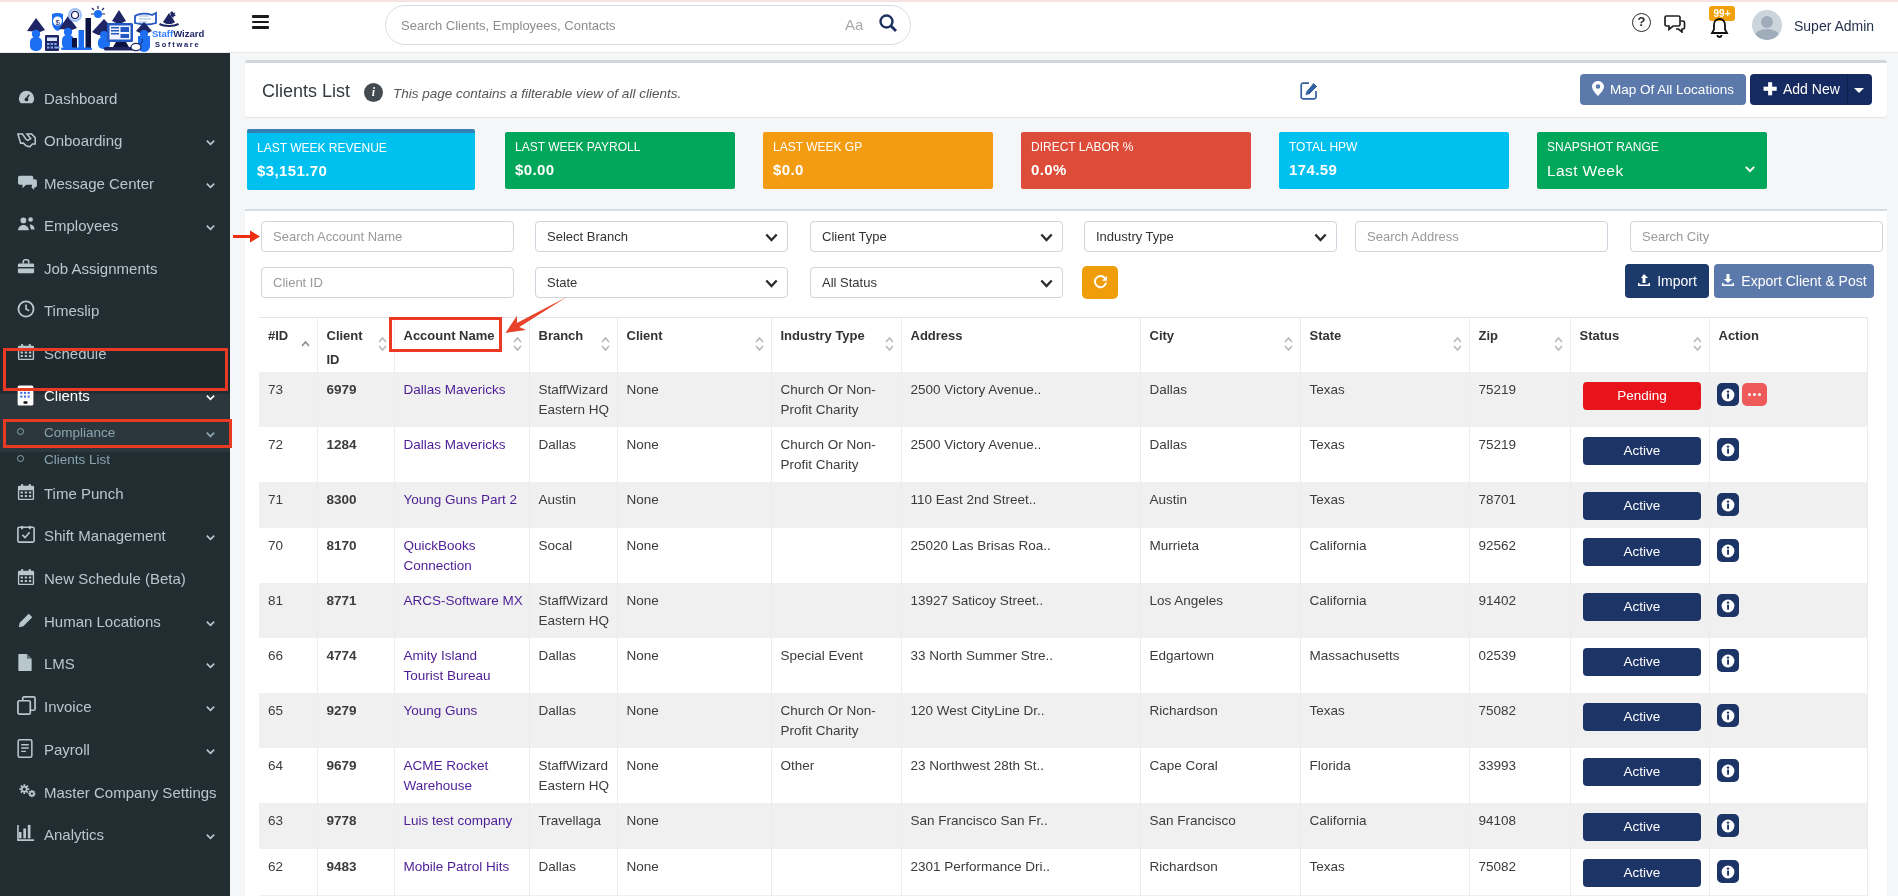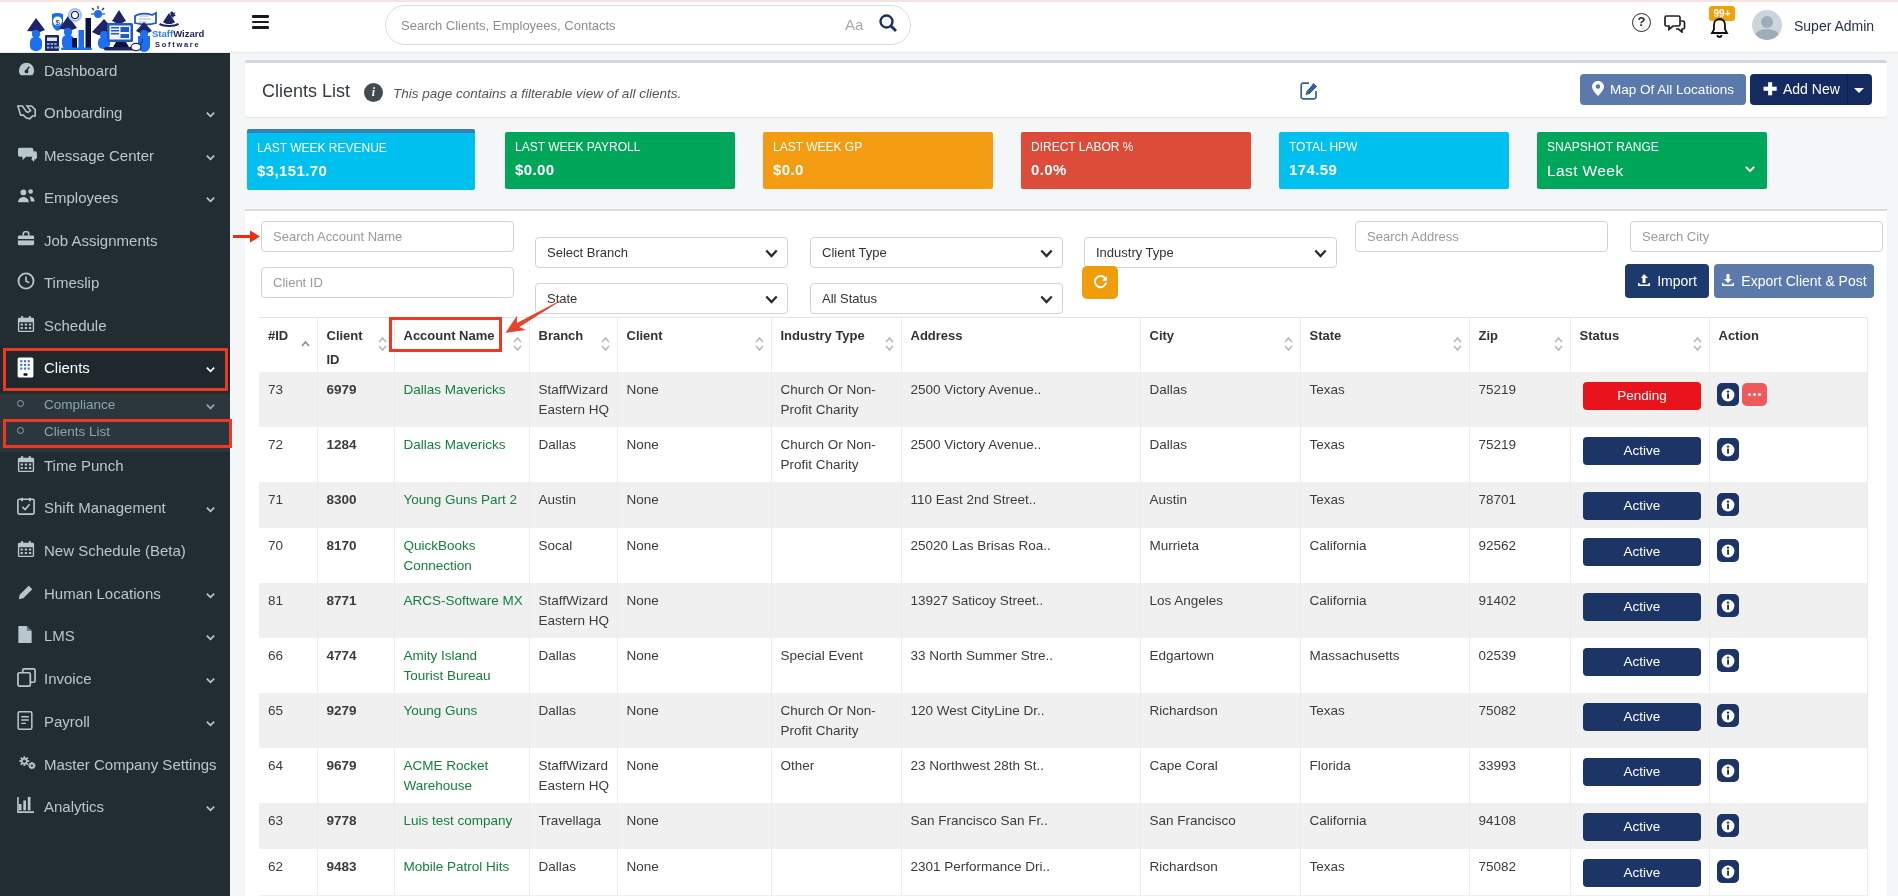--- a/index.html
+++ b/index.html
@@ -19,21 +19,21 @@
 .qcirc { left:1632px; top:13px; width:19px; height:19px; border:1.8px solid #2a2a2a; border-radius:50%; color:#2a2a2a; font-size:13px; font-weight:bold; text-align:center; line-height:16px; }
 #badge { left:1709px; top:6px; width:26px; height:15px; background:#f0a10c; border-radius:3px; color:#fff; font-size:10px; font-weight:bold; text-align:center; line-height:15px; }
 #superadmin { left:1794px; top:18px; font-size:14px; color:#25314d; }
 #avatar { left:1752px; top:10px; width:30px; height:30px; border-radius:50%; background:#ccd5db; overflow:hidden; }
 #avatar .hd { position:absolute; left:9px; top:6px; width:12px; height:12px; border-radius:50%; background:#9fadbb; }
 #avatar .bd { position:absolute; left:3px; top:19px; width:24px; height:14px; border-radius:50% 50% 0 0; background:#9fadbb; }
 
 #sidebar { left:0; top:53px; width:230px; height:843px; background:#222d32; }
 #submenu-bg { left:0; top:394px; width:230px; height:58px; background:#2c373d; }
 #active-bg { left:0; top:348px; width:230px; height:43px; background:#1e282d; }
-.mi { position:absolute; left:0; width:230px; height:30px; color:#b8c7ce; font-size:15px; }
+.mi { position:absolute; left:0; width:230px; height:30px; color:#b8c7ce; font-size:15px;margin-top:28px; }
 .mi .lab { position:absolute; left:44px; top:5px; white-space:nowrap; }
 .mi .ic { position:absolute; left:17px; top:3px; width:20px; height:20px; }
 .mi .chev { position:absolute; right:14px; top:7px; }
 .mi.sub .lab { left:44px; color:#8aa4af; font-size:13.5px; top:6px; }
 .mi.sub .bullet { position:absolute; left:17px; top:9px; width:7px; height:7px; border:1.6px solid #8aa4af; border-radius:50%; }
 .mi.on { color:#fff; }
 svg.chv { width:11px; height:11px; }
 
 #hcard { left:245px; top:60px; width:1642px; height:57px; background:#fff; border-top:3px solid #d2d6de; border-radius:3px; box-shadow:0 1px 1px rgba(0,0,0,.08); }
 #htitle { left:262px; top:81px; font-size:18px; color:#333a40; }
@@ -53,35 +53,35 @@
 #mc2 { left:505px; background:#00a65a; }
 #mc3 { left:763px; background:#f39c12; }
 #mc4 { left:1021px; background:#dd4b39; }
 #mc5 { left:1279px; background:#00c0ef; }
 #mc6 { left:1537px; background:#00a65a; }
 #mc6 .car { position:absolute; right:12px; top:32px; width:10px; height:10px; }
 
 #panel { left:245px; top:209px; width:1642px; height:687px; background:#fff; border-top:2px solid #d8dde2; box-shadow:0 1px 1px rgba(0,0,0,.06); }
 
 .fin { position:absolute; height:31px; border:1px solid #ced3dc; border-radius:4px; background:#fff; font-size:13px; color:#999; padding-left:11px; line-height:29px; }
-.fsel { position:absolute; height:31px; border:1px solid #ced3dc; border-radius:4px; background:#fff; font-size:13px; color:#333; padding-left:11px; line-height:29px;margin-top:16px; }
+.fsel { position:absolute; height:31px; border:1px solid #ced3dc; border-radius:4px; background:#fff; font-size:13px; color:#333; padding-left:11px; line-height:29px; }
 .fsel svg { position:absolute; right:9px; top:9px; }
 .r1 { top:221px; } .r2 { top:267px; }
 .fc1 { left:261px; width:253px; } .fc2 { left:535px; width:253px; } .fc3 { left:810px; width:253px; }
 .fc4 { left:1084px; width:253px; } .fc5 { left:1355px; width:253px; } .fc6 { left:1630px; width:253px; }
 #btn-refresh { left:1082px; top:266px; width:36px; height:33px; background:#f09d0c; border-radius:5px; }
 #btn-import { left:1625px; top:264px; width:84px; height:34px; background:#1d3a6d; border-radius:4px; color:#fff; font-size:14px; text-align:center; line-height:34px; }
 #btn-export { left:1714px; top:264px; width:160px; height:34px; background:#5b79ab; border-radius:4px; color:#fff; font-size:14px; text-align:center; line-height:34px; }
 
 #tbl { left:259px; top:317px; width:1608px; border-collapse:collapse; table-layout:fixed; font-size:13.5px; color:#3c3c3c; }
 #tbl th, #tbl td { vertical-align:top; text-align:left; border-right:1px solid #ececec; font-weight:normal; overflow:hidden; }
 #tbl th { height:53px; border-top:1px solid #e4e4e4; font-weight:bold; color:#333; position:relative; font-size:13px; line-height:24px; padding:6px 20px 0 9px; }
 #tbl td { height:46px; position:relative; line-height:20px; padding:8px 4px 7px 9px; }
 #tbl tr.g td { background:#f0f0f0; }
-#tbl a { color:#15803d; text-decoration:none; }
+#tbl a { color:#4c1d95; text-decoration:none; }
 #tbl .bold { font-weight:bold; }
 .sorticon { position:absolute; right:7px; top:18px; }
 .statusbtn { display:block; margin:2px auto 0; width:118px; height:28px; border-radius:4px; color:#fff; font-size:13.5px; text-align:center; line-height:28px; }
 .st-red { background:#e9131c; }
 .st-navy { background:#1d3466; }
 .ibtn { position:absolute; left:7px; top:11px; width:22px; height:23px; background:#1d3466; border-radius:5px; }
 .ibtn svg { position:absolute; left:4px; top:4.5px; }
 .dbtn { position:absolute; left:32px; top:11px; width:25px; height:23px; background:#ee5a5a; border-radius:5px; }
 .dbtn .dots { position:absolute; left:6px; top:10px; width:3px; height:3px; border-radius:50%; background:#fff; box-shadow:5px 0 0 #fff, 10px 0 0 #fff; }
 

